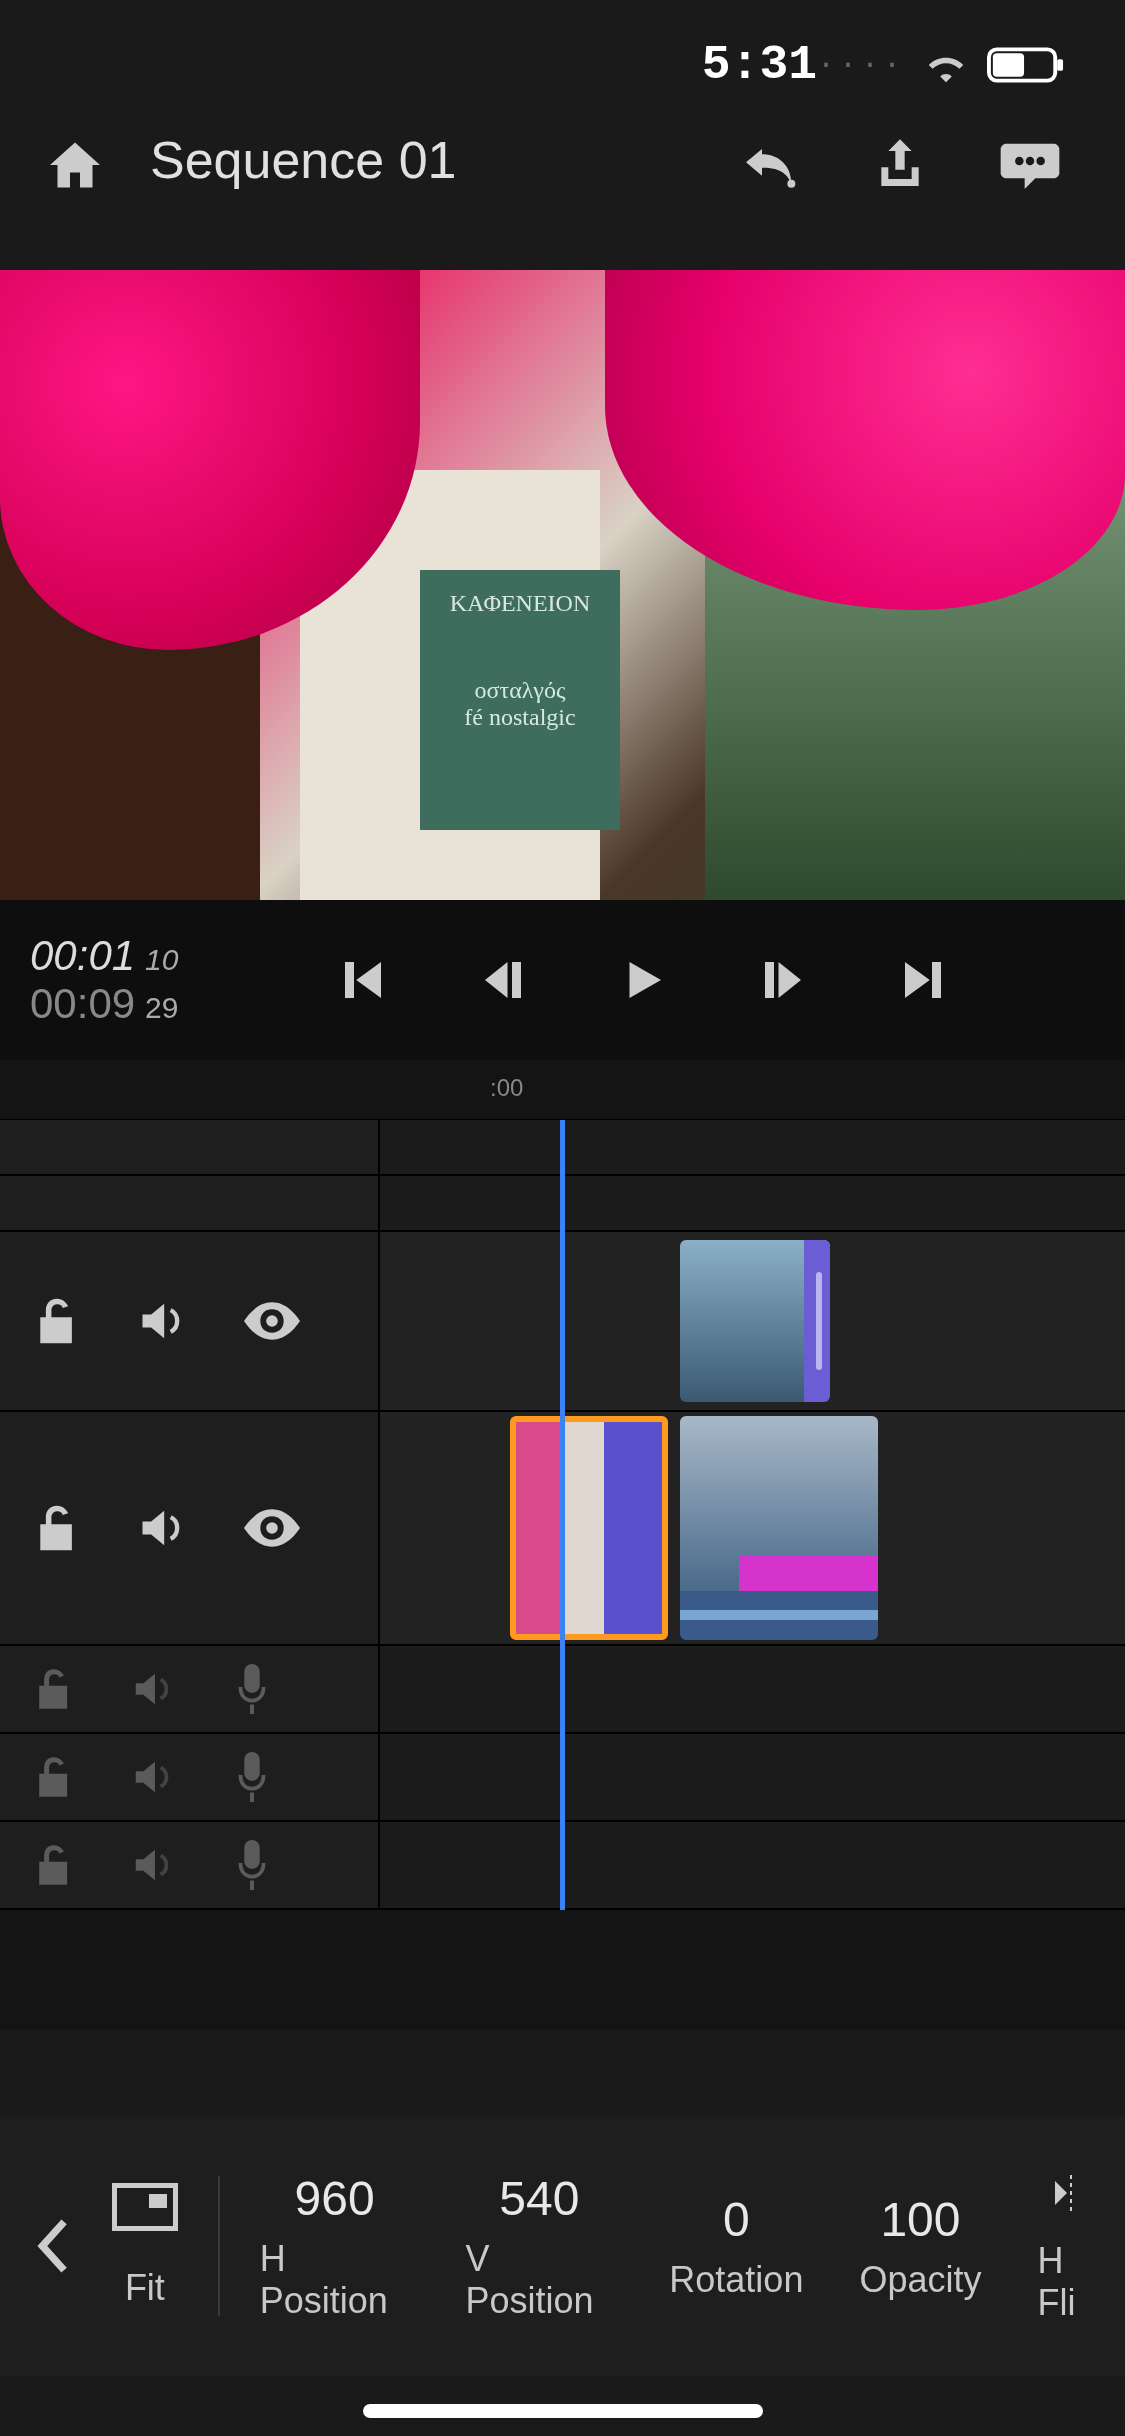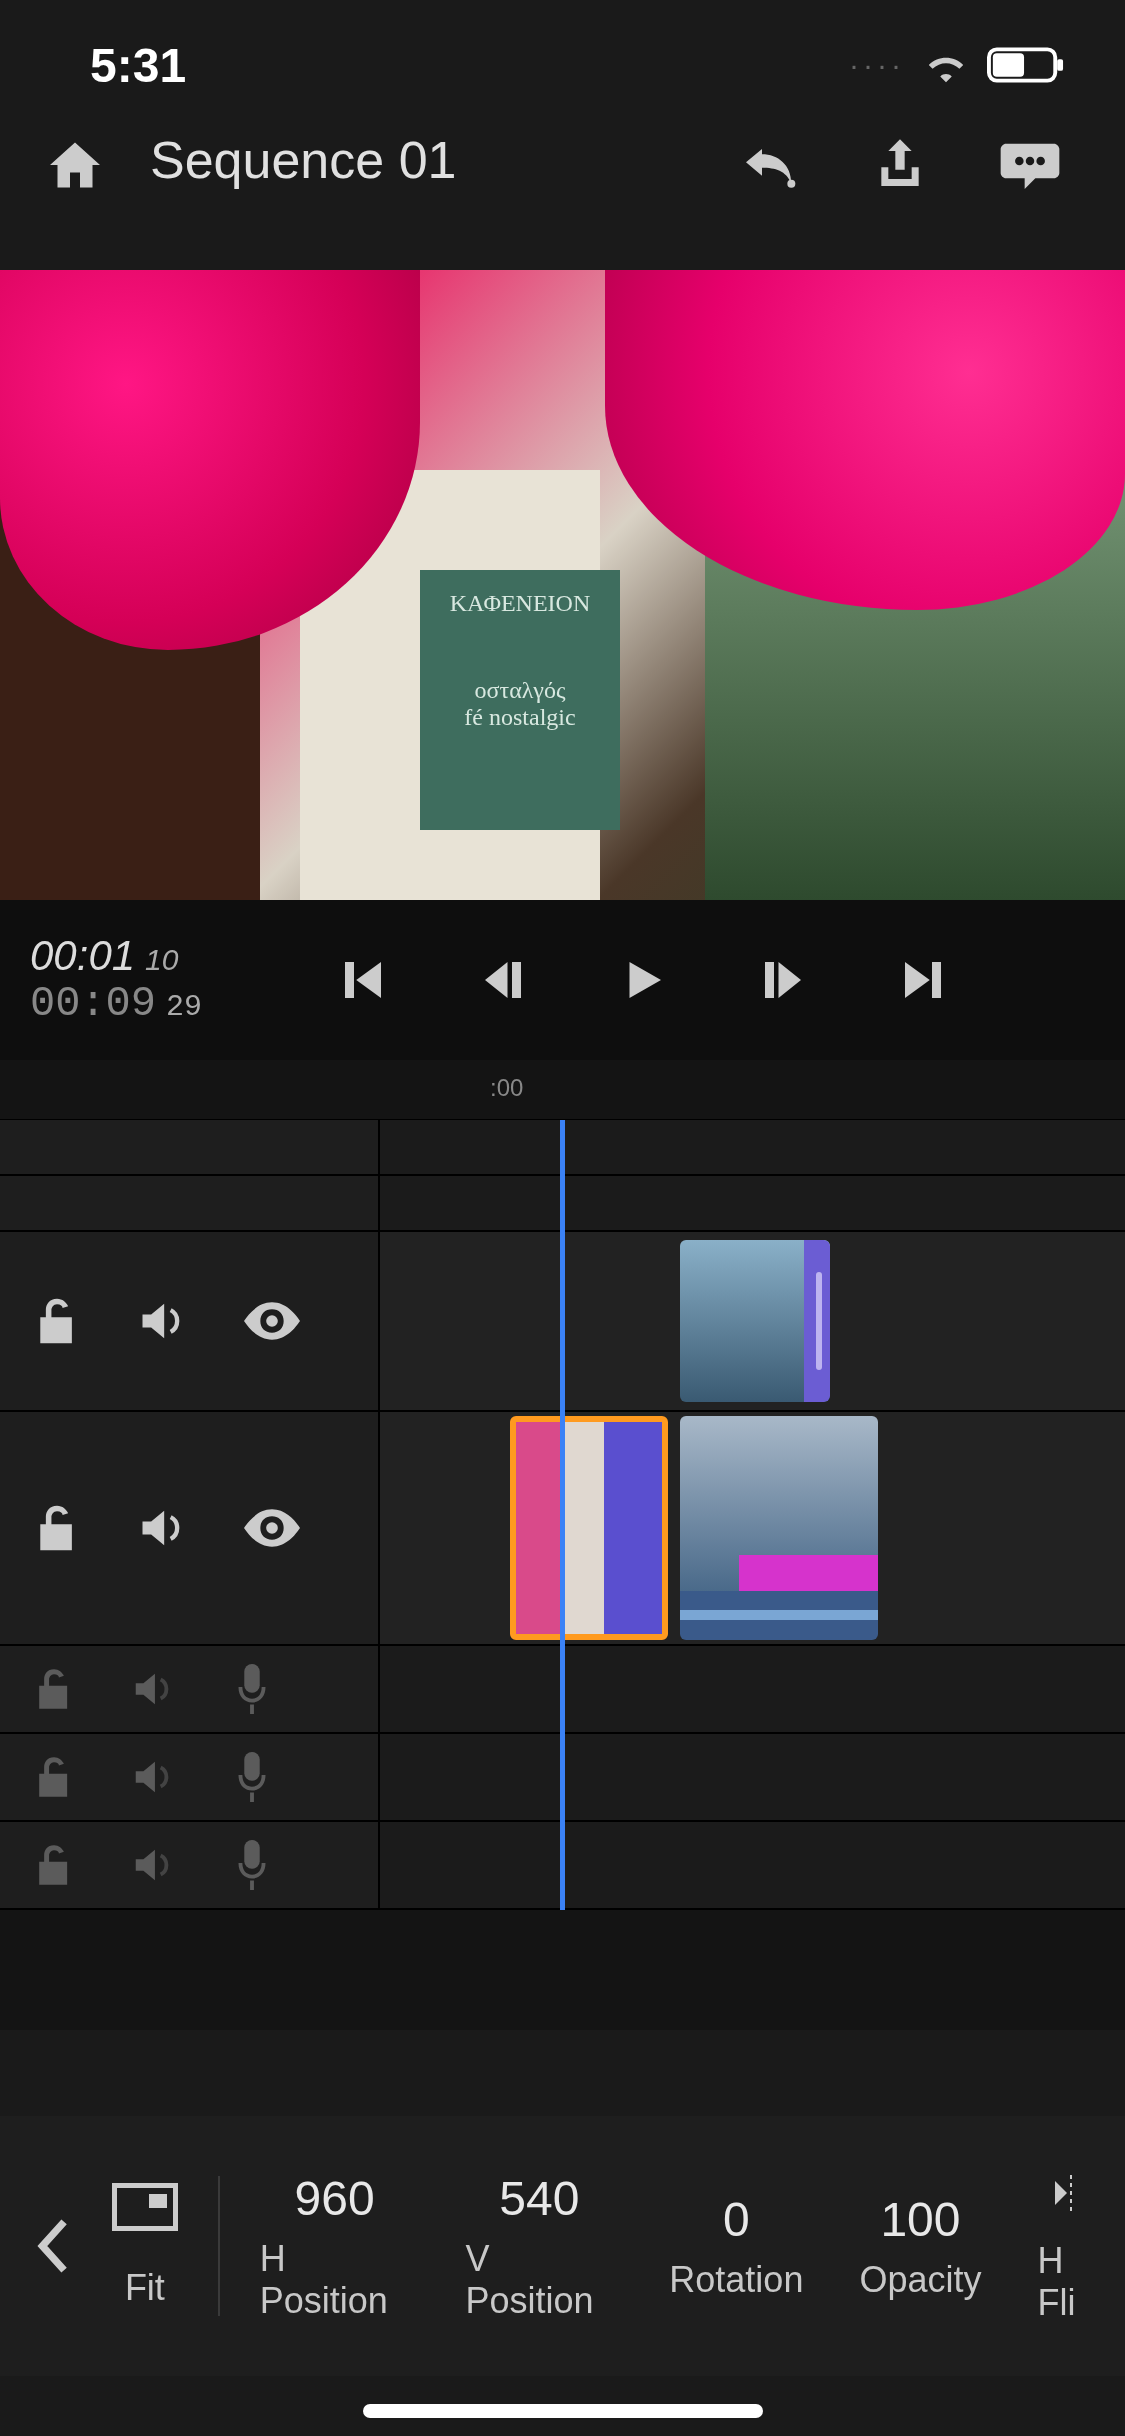--- a/index.html
+++ b/index.html
@@ -1,20 +1,20 @@
 <!DOCTYPE html>
 <html><head>
 <meta charset="utf-8">
 <style>
   * { margin: 0; padding: 0; box-sizing: border-box; }
   html, body { width: 1125px; height: 2436px; background: #000; font-family: -apple-system, Helvetica, Arial, sans-serif; color: #fff; overflow: hidden; }
   .screen { width: 1125px; height: 2436px; background: #1a1a1a; position: relative; }
 
   
-  .status-bar { height: 130px; display: flex; align-items: center; justify-content: space-between; padding: 0 60px 0 90px; }
+  .status-bar { height: 130px; display: flex; align-items: center; justify-content: flex-end; padding: 0 60px 0 90px; font-family: Liberation Mono, monospace; }
   .status-time { font-size: 48px; font-weight: 600; color: #fff; }
   .status-right { display: flex; align-items: center; gap: 18px; }
   .dots { color: #666; letter-spacing: 4px; font-size: 30px; }
   .wifi-icon svg, .battery-icon svg { display: block; }
 
   
   .app-header { height: 140px; display: flex; align-items: flex-start; padding: 0 40px; gap: 40px; }
   .home-btn { width: 70px; height: 70px; display: flex; align-items: center; justify-content: center; }
   .seq-title { font-size: 52px; font-weight: 400; color: #e0e0e0; flex: 1; }
   .hdr-actions { display: flex; gap: 60px; align-items: center; margin-right: 20px;}
@@ -27,21 +27,21 @@
   .wall { position:absolute; top:200px; left:300px; width:300px; height:430px; background:#e8e3d6; }
   .sign { position:absolute; top:300px; left:420px; width:200px; height:260px; background:#3e6d5e; color:#d8e8e0; font-size:24px; text-align:center; padding:20px 10px; }
   .door-l { position:absolute; top:60px; left:0; width:260px; height:570px; background:#3a1f15; }
   .win-r { position:absolute; top:160px; right:0; width:420px; height:470px; background: linear-gradient(#7a9b7a, #2e4a2e); }
 
   
   .playback { height: 160px; background:#0e0e0e; display:flex; align-items:center; padding: 0 30px; }
   .tc-block { width: 260px; }
   .tc-cur { font-size: 42px; color:#dcdcdc;font-style:italic; }
   .tc-cur .frames, .tc-dur .frames { font-size:30px; margin-left:10px; color:#aaa;}
-  .tc-dur { font-size: 42px; color:#888; margin-top:0;font-family:Liberation Mono, monospace;}
+  .tc-dur { font-size: 42px; color:#888; margin-top:0;}
   .play-ctrls { flex:1; display:flex; align-items:center; justify-content:center; gap:70px; }
   .play-btn { width:70px; height:70px; display:flex; align-items:center; justify-content:center; }
 
   
   .timeline { background:#141414; position: relative; }
   .ruler { height: 60px; background:#141414; position:relative; border-bottom:1px solid #000;}
   .ruler-label { position:absolute; left:490px; top:14px; font-size:24px; color:#888;}
   .track-area { position:relative; }
   .track { display:flex; border-bottom:2px solid #000; background:#1e1e1e; align-items:center;}
   .track.thin { height: 56px; }

